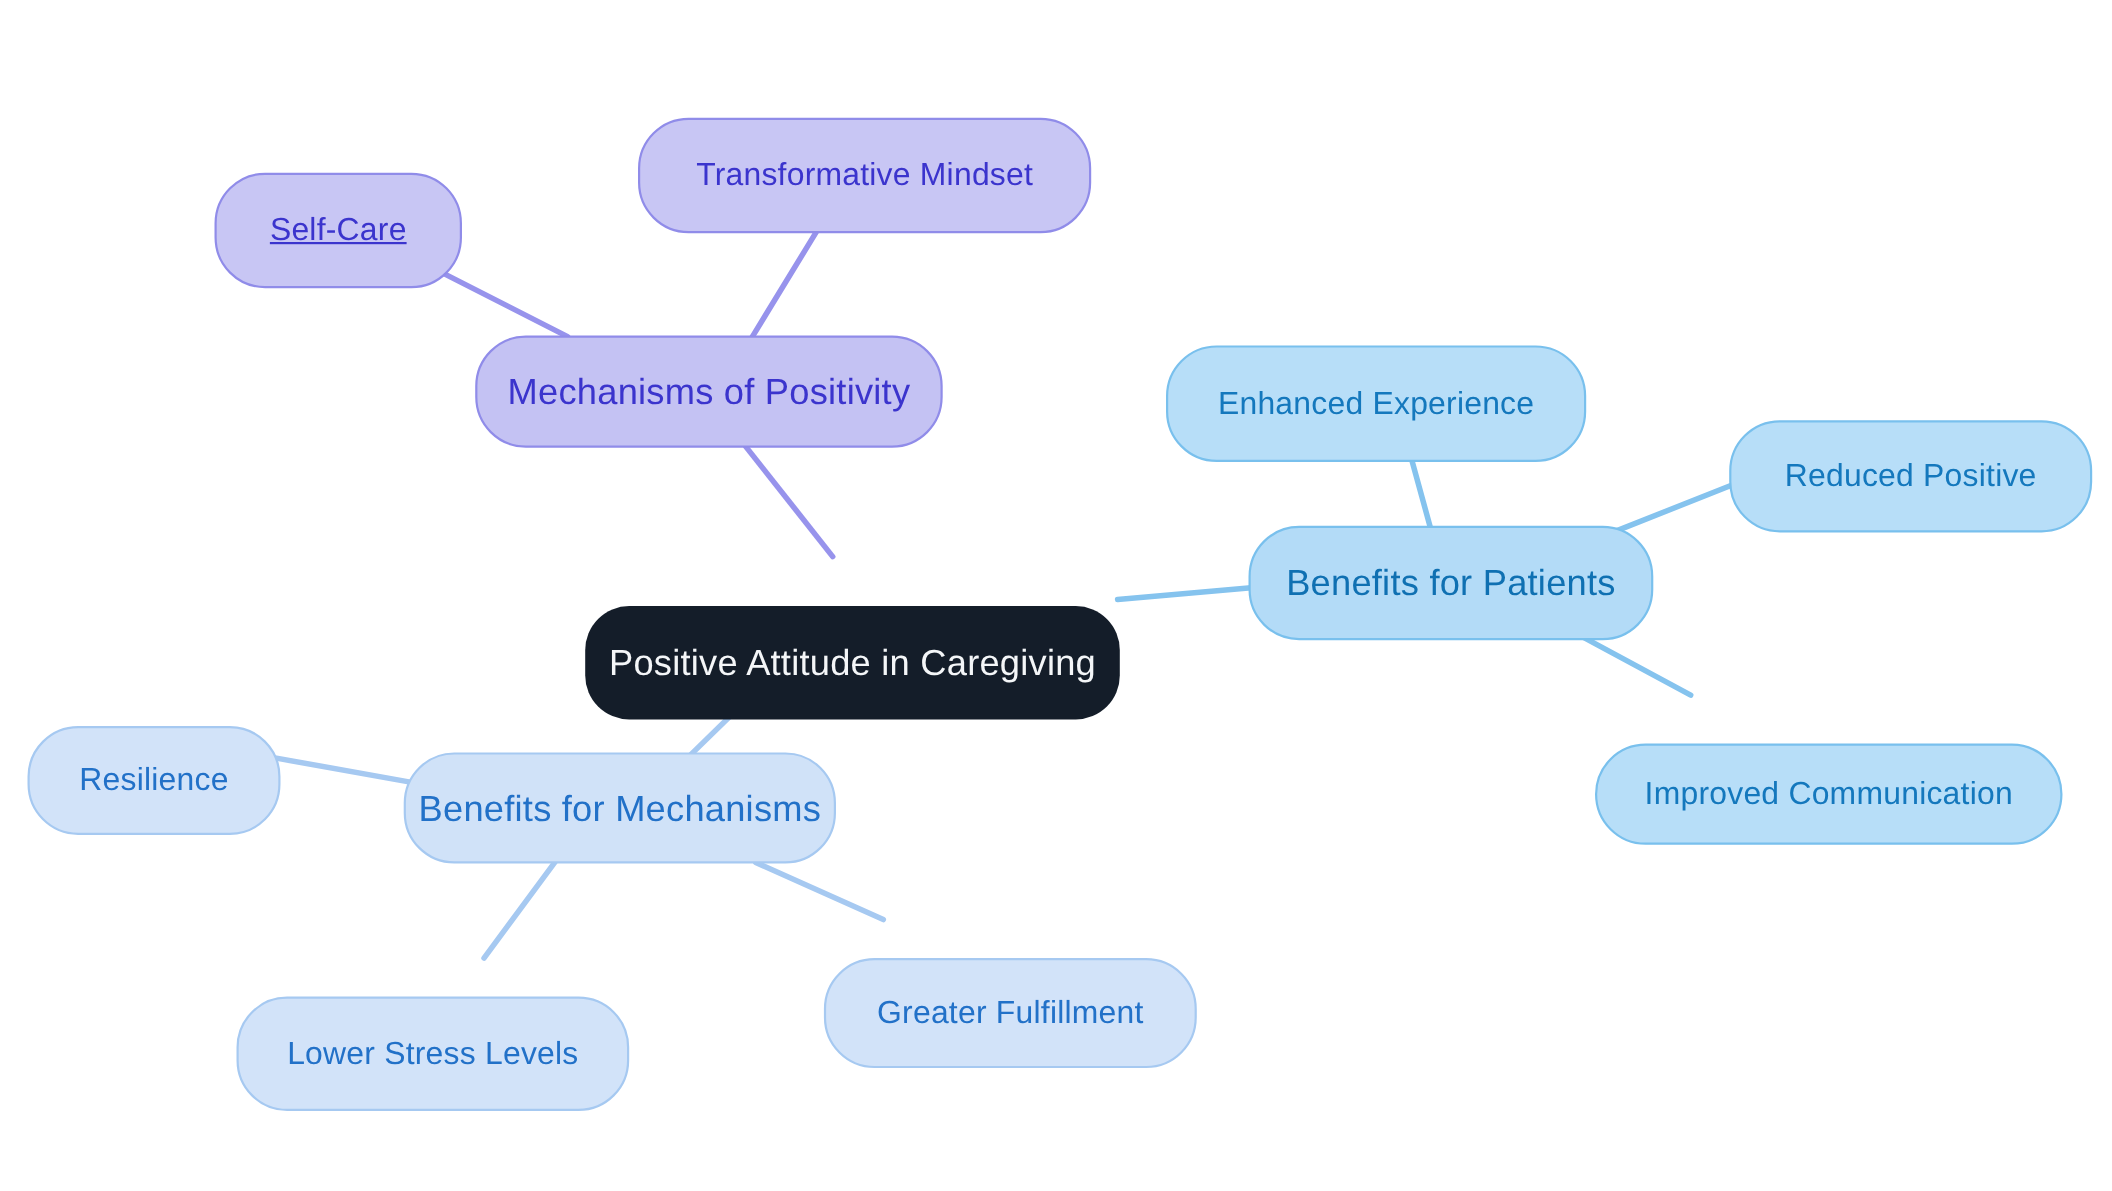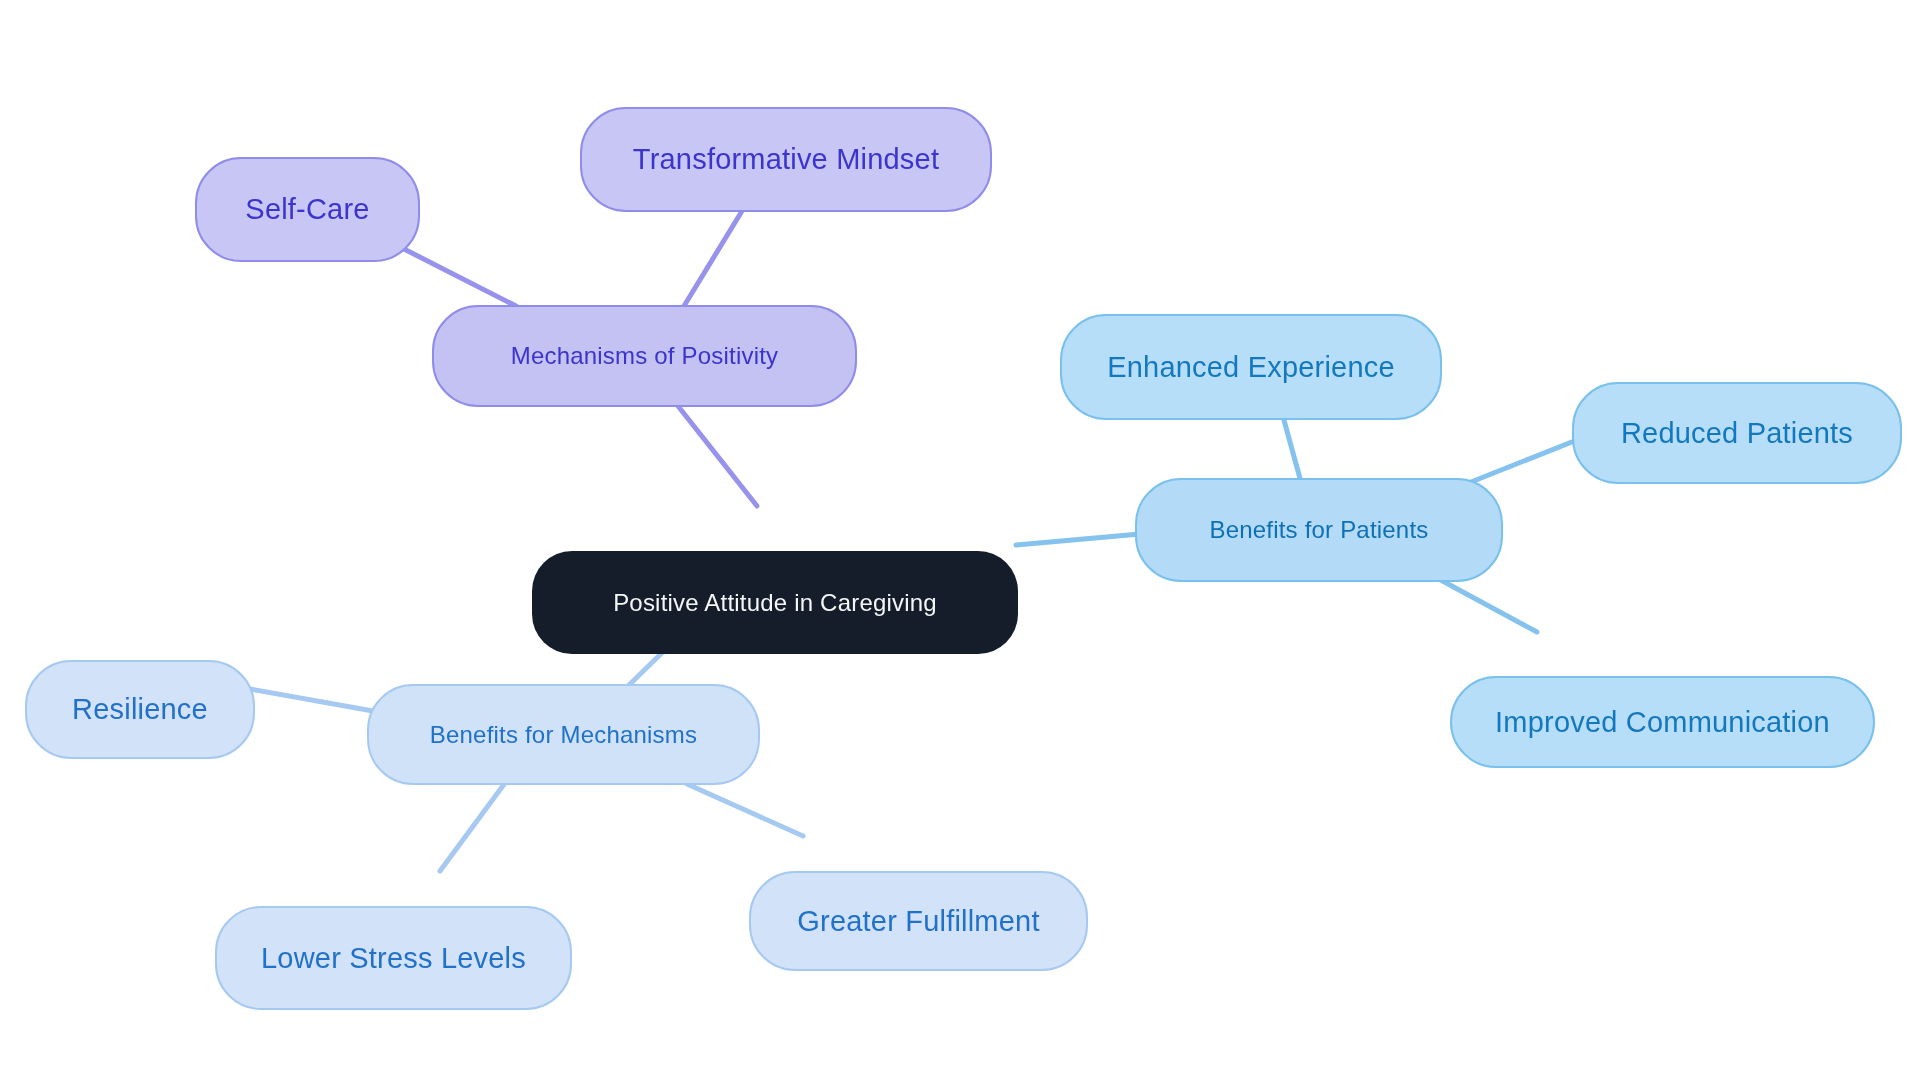--- a/index.html
+++ b/index.html
@@ -13,21 +13,21 @@
   .edge-purple { stroke: var(--purple-line, #9793ec); stroke-width: 5; stroke-linecap: round; }
   .edge-sky    { stroke: var(--sky-line, #85c3ee);    stroke-width: 5; stroke-linecap: round; }
   .edge-pale   { stroke: var(--pale-line, #a6c9f1);   stroke-width: 5; stroke-linecap: round; }
 
   .node {
     position: absolute; z-index: 2;
     display: flex; align-items: center; justify-content: center;
     box-sizing: border-box;
     border-radius: 46px;
     border: 2px solid transparent;
-    font-size: 24px; font-weight: 500;
+    font-size: 33px; font-weight: 500;
     letter-spacing: 0.2px;
     cursor: default;
   }
   .node span { white-space: nowrap; }
   .child { font-size: 29px; }
 
   .node-central {
     background: var(--central-fill, #141d29);
     color: var(--central-text, #f4f6f8);
     border: none; border-radius: 40px;
@@ -35,21 +35,21 @@
   .family-purple-parent { background: var(--purple-fill-parent, #c4c2f3); border-color: var(--purple-border, #908ce9); color: var(--purple-text, #3b34cd); }
   .family-purple-child  { background: var(--purple-fill-child, #c8c6f4);  border-color: var(--purple-border, #908ce9); color: var(--purple-text, #3b34cd); }
   .family-sky-parent    { background: var(--sky-fill-parent, #b3dbf7);    border-color: var(--sky-border, #79c0ed);    color: var(--sky-text, #0f70b2); }
   .family-sky-child     { background: var(--sky-fill-child, #b7def8);     border-color: var(--sky-border, #79c0ed);    color: var(--sky-text-child, #1478bd); margin-top: 48px; }
   .family-pale-parent   { background: var(--pale-fill, #d0e2f8);          border-color: var(--pale-border, #a6c9f1);   color: var(--pale-text, #2271c8); }
   .family-pale-child    { background: var(--pale-fill-child, #d2e3f9);    border-color: var(--pale-border, #a6c9f1);   color: var(--pale-text, #2271c8); margin-top: 38px; }
 
   
   #node-central        { left:  532px; top: 503px; width: 486px; height: 103px; margin-top: 48px; }
   #node-mechanisms     { left:  432px; top: 305px; width: 425px; height: 102px; }
-  #node-self-care      { left:  195px; top: 157px; width: 225px; height: 105px; }
+  #node-self-care      { left:  195px; top: 157px; width: 225px; height: 105px; text-decoration: underline; }
   #node-transformative { left:  580px; top: 107px; width: 412px; height: 105px; }
   #node-patients       { left: 1135px; top: 478px; width: 368px; height: 104px; }
   #node-enhanced       { left: 1060px; top: 266px; width: 382px; height: 106px; }
   #node-reduced        { left: 1572px; top: 334px; width: 330px; height: 102px; }
   #node-improved       { left: 1450px; top: 628px; width: 425px; height: 92px; }
   #node-caregivers     { left:  367px; top: 684px; width: 393px; height: 101px; }
   #node-resilience     { left:   25px; top: 622px; width: 230px; height:  99px; }
   #node-lower-stress   { left:  215px; top: 868px; width: 357px; height: 104px; }
   #node-greater        { left:  749px; top: 833px; width: 339px; height: 100px; }
 </style>
@@ -84,21 +84,21 @@
   <span>Transformative Mindset</span>
 </div>
 
 <div id="node-patients" class="node family-sky-parent">
   <span>Benefits for Patients</span>
 </div>
 <div id="node-enhanced" class="node child family-sky-child">
   <span>Enhanced Experience</span>
 </div>
 <div id="node-reduced" class="node child family-sky-child">
-  <span>Reduced Patients</span>
+  <span>Reduced Positive</span>
 </div>
 <div id="node-improved" class="node child family-sky-child">
   <span>Improved Communication</span>
 </div>
 
 <div id="node-caregivers" class="node family-pale-parent">
   <span>Benefits for Mechanisms</span>
 </div>
 <div id="node-resilience" class="node child family-pale-child">
   <span>Resilience</span>

